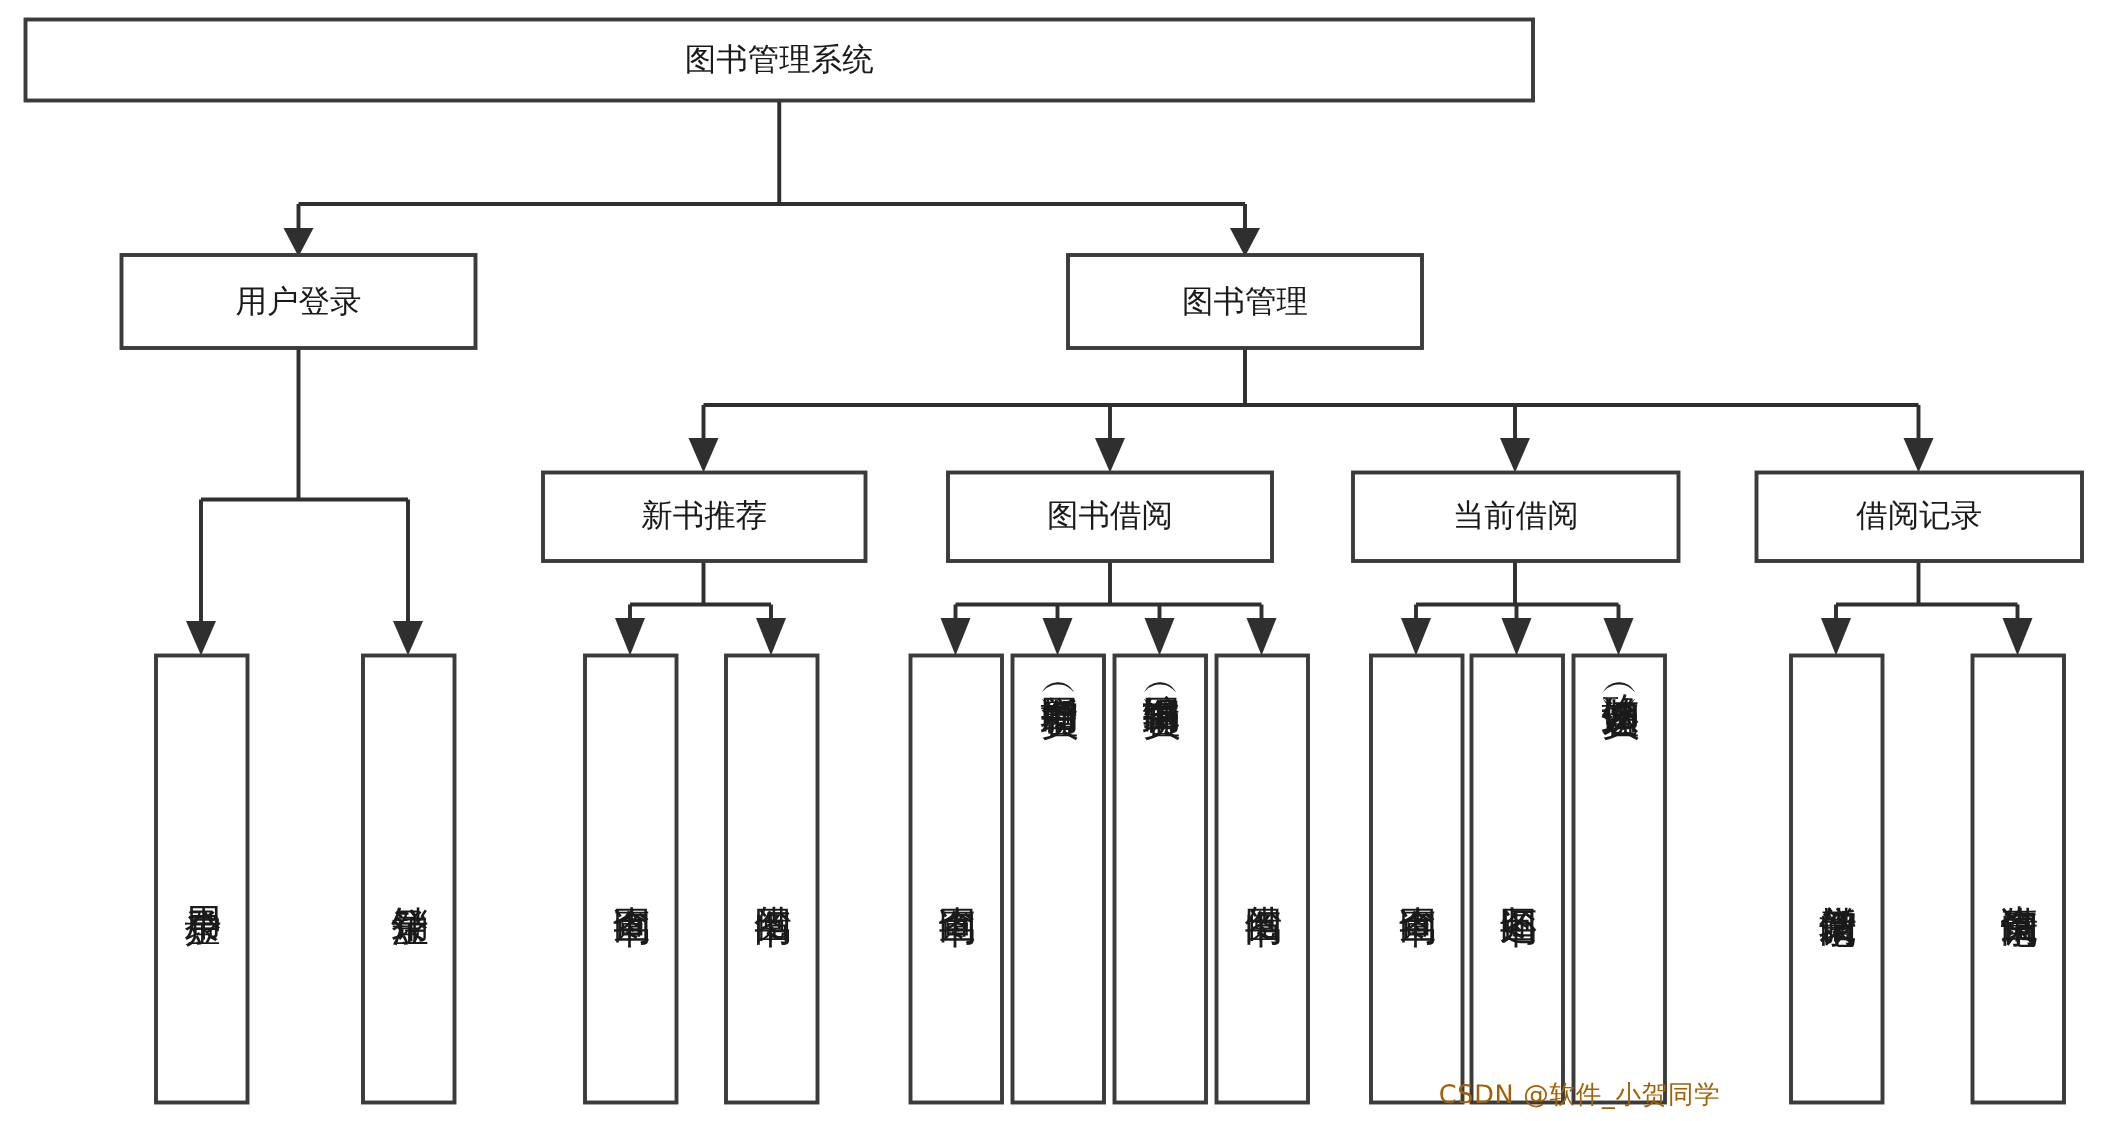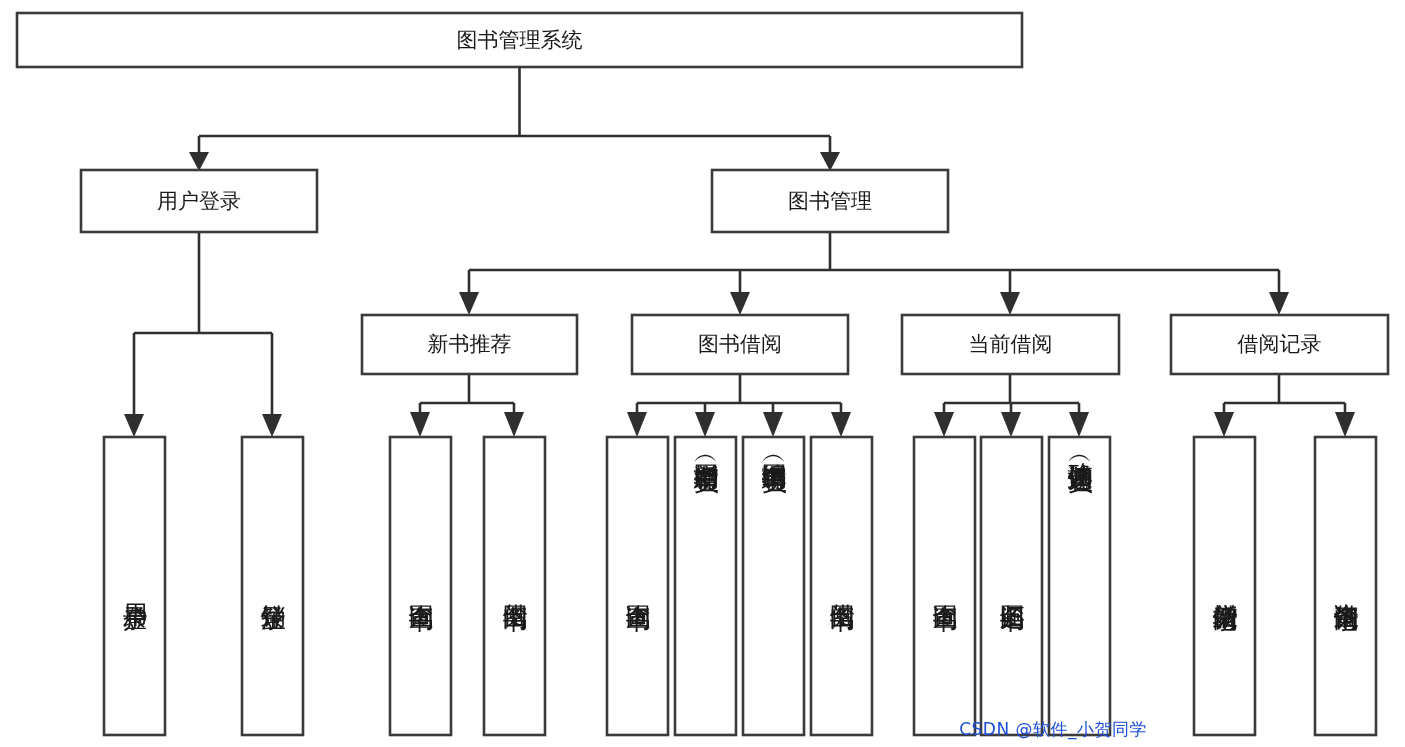--- a/index.html
+++ b/index.html
@@ -66,21 +66,21 @@
     color: #1a1a1a;
     white-space: nowrap;
     text-align: center;
   }
   .watermark {
     position: absolute;
     right: 8px;
     bottom: 6px;
     font-family: "DejaVu Sans", "Liberation Sans", sans-serif;
     font-size: 17px;
-    color: #1d4ed8;
+    color: #a16207;
     letter-spacing: 0.5px;
     white-space: nowrap;
     pointer-events: none;
   }
 </style>
 </head>
 <body>
 
 <div id="diagram-root">
 

